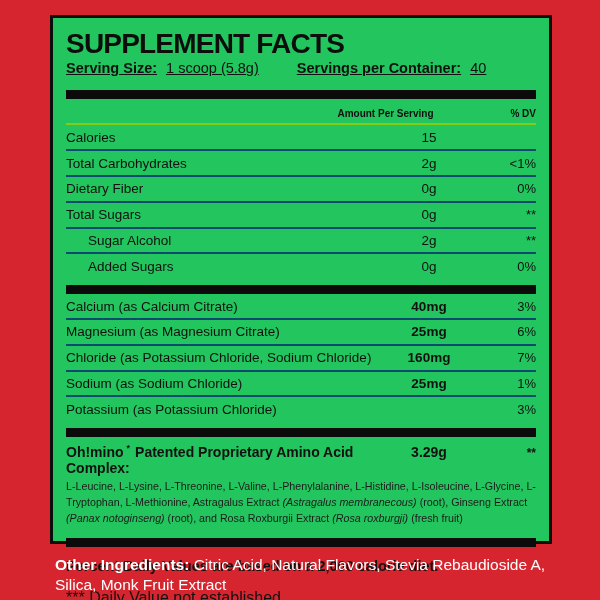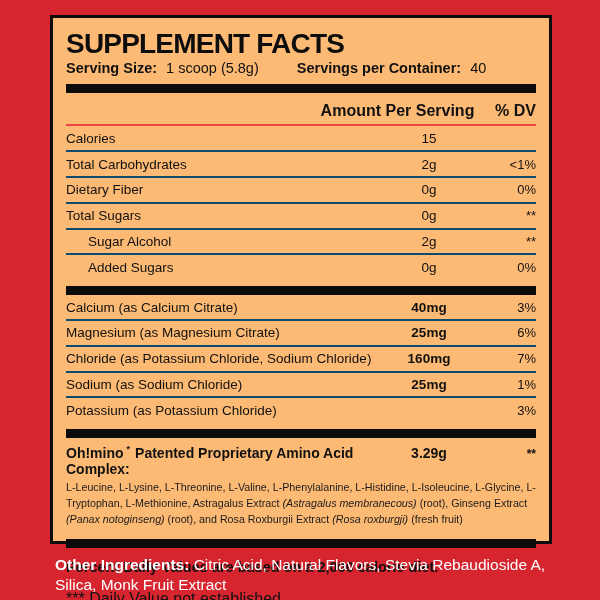--- a/index.html
+++ b/index.html
@@ -5,35 +5,35 @@
   html,body{margin:0;padding:0;}
   body{
     width:600px;height:600px;
     background:#d6252e;
     font-family:"Liberation Sans",sans-serif;
     position:relative;
     -webkit-font-smoothing:antialiased;
   }
   .panel{
     position:absolute;left:50px;top:15px;width:502px;height:529px;
-    background:#fdba74;border:3px solid #0c0c0c;box-sizing:border-box;
+    background:#22c55e;border:3px solid #0c0c0c;box-sizing:border-box;
     padding:6px 13px 4px 13px;color:#111;
   }
   .title{
     font-size:28px;font-weight:bold;letter-spacing:-0.8px;
     margin:5px 0 1px 0;line-height:1.05;color:#0d0d0d;
   }
-  .serving-line{display:flex;align-items:baseline;font-size:14.5px;margin:2px 0 8px 0;}
+  .serving-line{display:flex;align-items:baseline;font-size:14.5px;margin:2px 0 14px 0;text-decoration:underline;}
   .serving-line .b{font-weight:bold;}
   .serving-line .v{margin-left:9px;}
   .serving-line .gap{width:38px;}
   .bar{height:9px;background:#0b0b0b;margin-top:7px;}
   .colhead{
-    display:flex;align-items:flex-end;font-weight:bold;font-size:16px;
-    padding:9px 0 4px 0;border-bottom:2px solid #ef4444;
+    display:flex;align-items:flex-end;font-weight:bold;font-size:10px;
+    padding:9px 0 4px 0;border-bottom:2px solid #84cc16;gap:12px;
   }
   .colhead .spacer{flex:1;}
   .colhead .amt-h{width:165px;text-align:center;}
   .colhead .dv-h{width:56px;text-align:right;}
   .row{
     display:flex;align-items:center;height:23.8px;
     border-bottom:2px solid #0c4a6e;font-size:13.5px;
   }
   .row:last-child{border-bottom:none;}
   .row .label{flex:1;}

